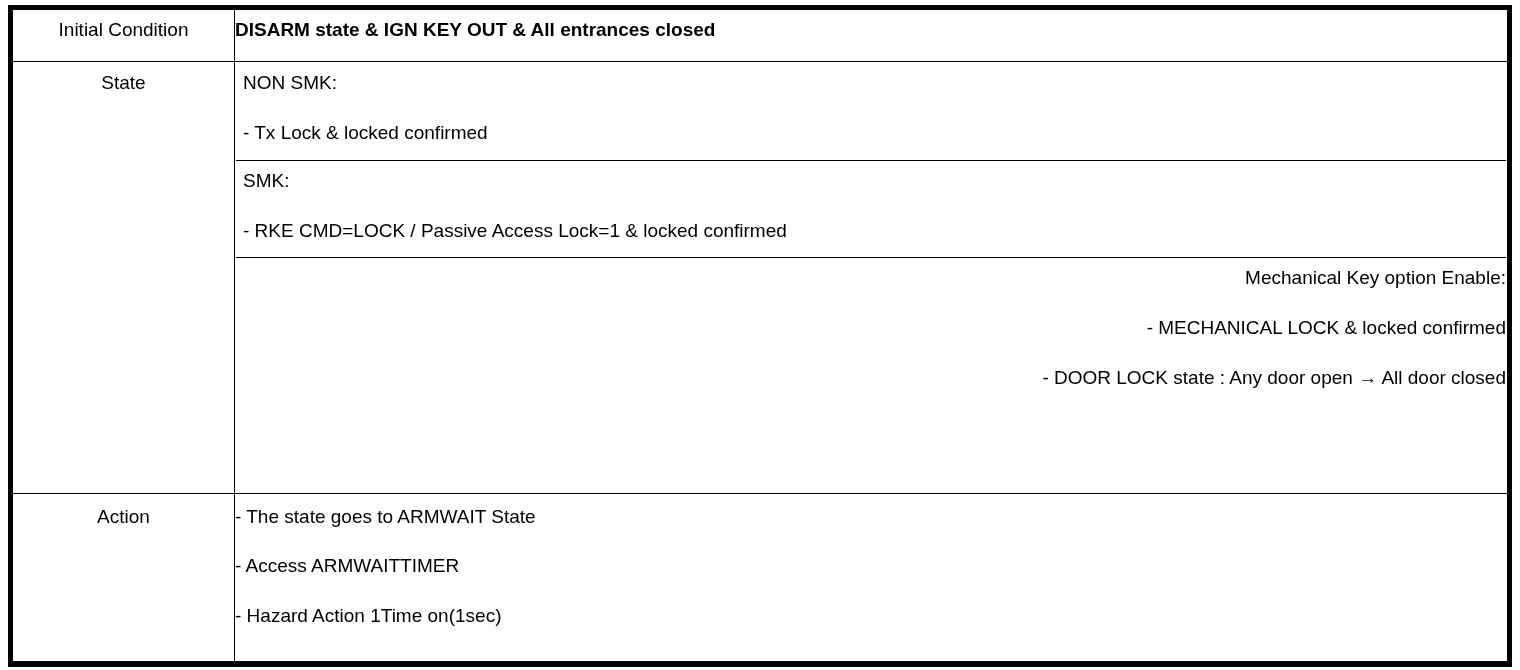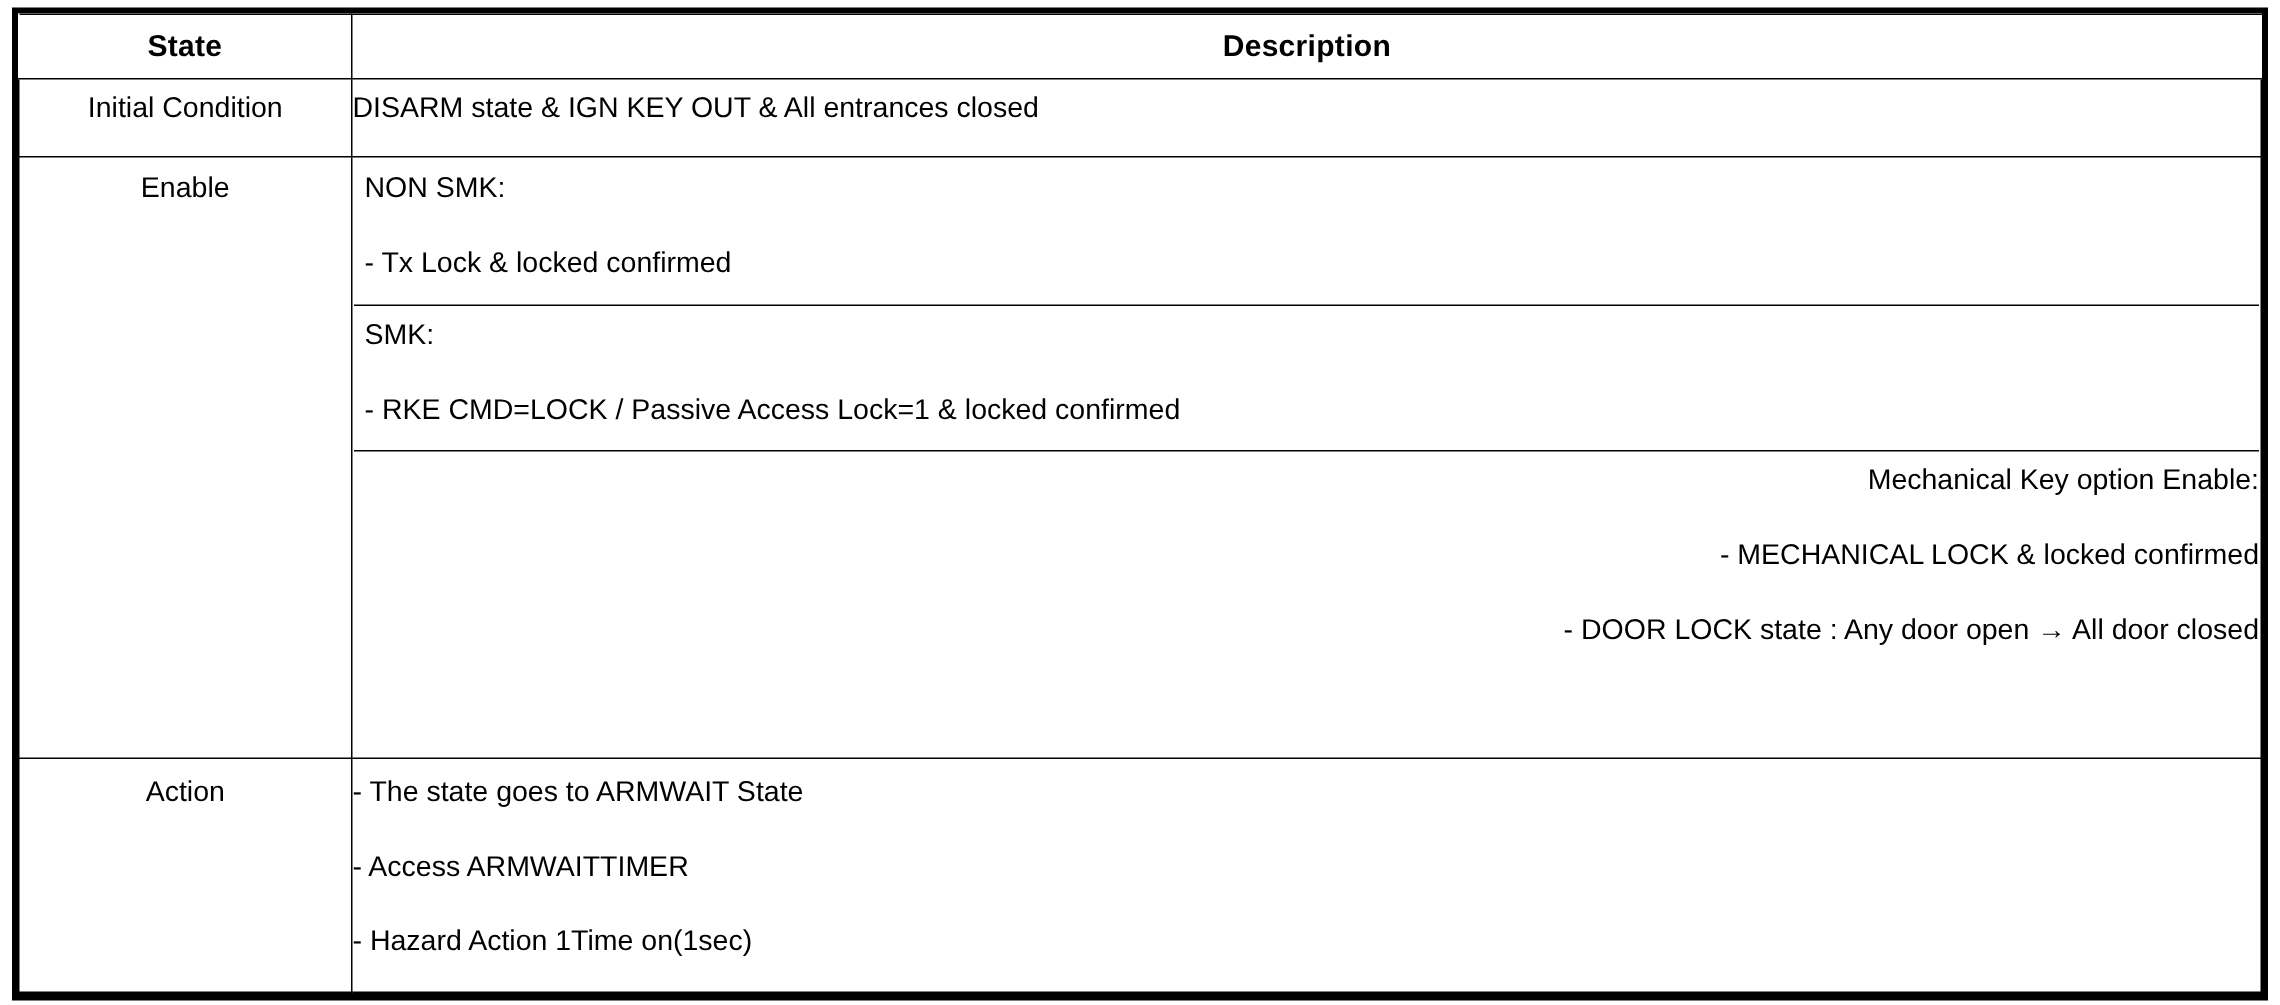--- a/index.html
+++ b/index.html
@@ -107,37 +107,33 @@
 <body>
 
 <div class="table-wrap">
   <table class="state-table">
     <colgroup>
       <col class="col-state">
       <col class="col-desc">
     </colgroup>
     <tbody>
 
-      <tr>
-        <th class="hdr-cell state">State</th>
-        <th class="hdr-cell desc">Description</th>
-      </tr>
 
       <tr class="row-initial">
         <td class="label-cell">
           <span class="lbl">Initial Condition</span>
         </td>
-        <td class="desc-cell" style="height:42px;">
+        <td class="desc-cell" style="height:42px;font-weight:bold;">
           <div class="line">DISARM state &amp; IGN KEY OUT &amp; All entrances closed</div>
         </td>
       </tr>
 
       <tr class="row-event">
         <td class="label-cell">
-          <span class="lbl">Enable</span>
+          <span class="lbl">State</span>
         </td>
         <td class="desc-cell event-desc">
 
           <div class="subrow">
             <div class="line">NON SMK:</div>
             <div class="gap-lg"></div>
             <div class="line">-  Tx Lock &amp; locked confirmed</div>
           </div>
 
           <div class="subrow">

